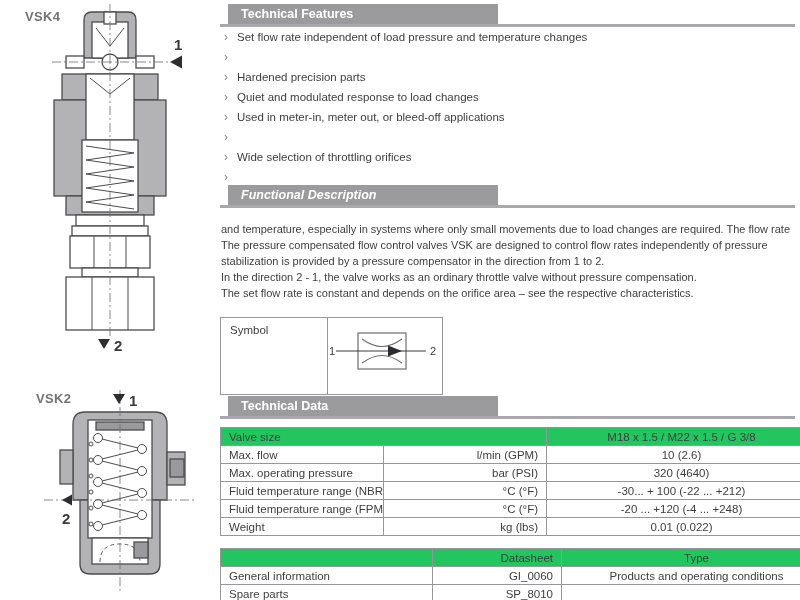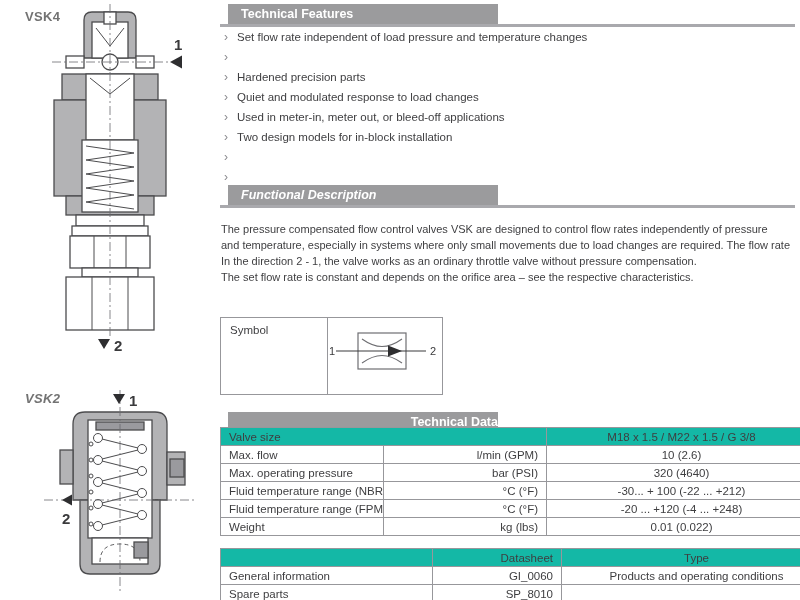--- a/index.html
+++ b/index.html
@@ -22,21 +22,21 @@
   .symbol-box{position:absolute;left:220px;top:301px;width:223px;height:78px;
               border:1px solid #97979b;box-sizing:border-box;display:flex;margin-top:16px;}
   .symbol-cell-label{width:108px;border-right:1px solid #97979b;box-sizing:border-box;
                      padding:6px 0 0 9px;font-size:11.5px;}
   .symbol-cell-art{flex:1;position:relative;}
   
   table.data{position:absolute;left:220px;width:566px;border-collapse:collapse;table-layout:fixed;}
   table.data td{border:1px solid #97979b;height:17px;padding:0 8px;font-size:11.5px;
                 color:#3e3e40;overflow:hidden;white-space:nowrap;}
   td.center{text-align:center;padding:0 2px;}
-  tr.hdr td{background:#14b8a6;}
+  tr.hdr td{background:#22c55e;}
   .c1{width:195px;} .c2{width:112px;text-align:right;} .c3{width:253px;}
   svg text{font-family:"Liberation Sans",sans-serif;fill:#3a3a3c;}
 </style>
 </head>
 <body>
 
 <div class="page">
 
   <div class="drawing-label" style="left:25px;top:9px;">VSK4</div>
 
@@ -73,21 +73,21 @@
       <line x1="86" y1="277" x2="86" y2="330" stroke-width="1"></line>
     </g>
     <line x1="68" y1="4" x2="68" y2="336" stroke="#6a6a6e" stroke-width="0.8" stroke-dasharray="9 3 2 3"></line>
     <line x1="10" y1="62" x2="128" y2="62" stroke="#6a6a6e" stroke-width="0.8" stroke-dasharray="9 3 2 3"></line>
     <path d="M128,62 L140,55.5 L140,68.5 Z" fill="#2e2e30"></path>
     <text x="132" y="50" font-size="15" font-weight="bold">1</text>
     <path d="M56,339 L68,339 L62,349 Z" fill="#2e2e30"></path>
     <text x="72" y="351" font-size="15" font-weight="bold">2</text>
   </svg>
 
-  <div class="drawing-label" style="left:25px;top:391px;font-style:italic;">VSK2</div>
+  <div class="drawing-label" style="left:36px;top:391px;">VSK2</div>
 
   <svg style="position:absolute;left:40px;top:388px;" width="160" height="210" viewBox="0 0 160 210">
     <g stroke="#4c4c4e" stroke-width="1.3">
       <path d="M33,36 Q33,24 45,24 L115,24 Q127,24 127,36 L127,112 L33,112 Z" fill="#b3b3b5"></path>
       <rect x="20" y="62" width="13" height="34" fill="#b3b3b5"></rect>
       <rect x="127" y="64" width="18" height="33" fill="#b3b3b5"></rect>
       <path d="M40,112 L120,112 L120,176 Q120,186 110,186 L50,186 Q40,186 40,176 Z" fill="#b3b3b5"></path>
       <rect x="130" y="71" width="14" height="18" fill="#9a9a9e"></rect>
       <rect x="48" y="32" width="64" height="118" fill="#ffffff"></rect>
       <rect x="56" y="34" width="48" height="8" fill="#9a9a9e"></rect>
@@ -140,57 +140,58 @@
     <div class="feature-item">
         <span class="chev">›</span>
         <span class="feature-text">Quiet and modulated response to load changes</span>
       </div>
     <div class="feature-item">
         <span class="chev">›</span>
         <span class="feature-text">Used in meter-in, meter out, or bleed-off applications</span>
       </div>
     <div class="feature-item">
         <span class="chev">›</span>
-        <span class="feature-text">Two design models for in-block installation</span>
-      </div>
-    <div class="feature-item">
-        <span class="chev">›</span>
+      </div>
+    <div class="feature-item">
+        <span class="chev">›</span>
+        <span class="feature-text">Wide selection of throttling orifices</span>
       </div>
     <div class="feature-item">
         <span class="chev">›</span>
       </div>
   </div>
 
   <div class="section-bar" style="top:185px;font-style:italic;">
     <span class="bar-fill">Functional Description</span>
   </div>
 
   <div class="desc">
+    <div>and temperature, especially in systems where only small movements due to load changes are required. The flow rate</div>
     <div>The pressure compensated flow control valves VSK are designed to control flow rates independently of pressure</div>
-    <div>and temperature, especially in systems where only small movements due to load changes are required. The flow rate</div>
+    <div>stabilization is provided by a pressure compensator in the direction from 1 to 2.</div>
     <div>In the direction 2 - 1, the valve works as an ordinary throttle valve without pressure compensation.</div>
     <div>The set flow rate is constant and depends on the orifice area – see the respective characteristics.</div>
   </div>
 
   <div class="symbol-box">
     <div class="symbol-cell-label">Symbol</div>
     <div class="symbol-cell-art">
       <svg width="114" height="76" viewBox="0 0 114 76">
         <rect x="30" y="15" width="48" height="36" fill="none" stroke="#6e6e72" stroke-width="1.2"></rect>
         <path d="M34,21 C48,31 60,31 74,21" fill="none" stroke="#6e6e72" stroke-width="1.1"></path>
         <path d="M34,45 C48,35 60,35 74,45" fill="none" stroke="#6e6e72" stroke-width="1.1"></path>
         <line x1="8" y1="33" x2="98" y2="33" stroke="#3a3a3c" stroke-width="1.2"></line>
         <path d="M60,27.5 L60,38.5 L74,33 Z" fill="#2e2e30"></path>
         <text x="1" y="37" font-size="11">1</text>
         <text x="102" y="37" font-size="11">2</text>
       </svg>
     </div>
   </div>
 
-  <div class="section-bar" style="top:412px;text-align:right;">
+  <div class="section-bar" style="top:396px;">
     <span class="bar-fill">Technical Data</span>
   </div>
 
   <table class="data" style="top:427px;">
     <tbody>
         <tr class="hdr">
       <td colspan="2" style="width:309px;">Valve size</td>
       <td class="c3 center">M18 x 1.5 / M22 x 1.5 / G 3/8</td>
     </tr>
     <tr>

